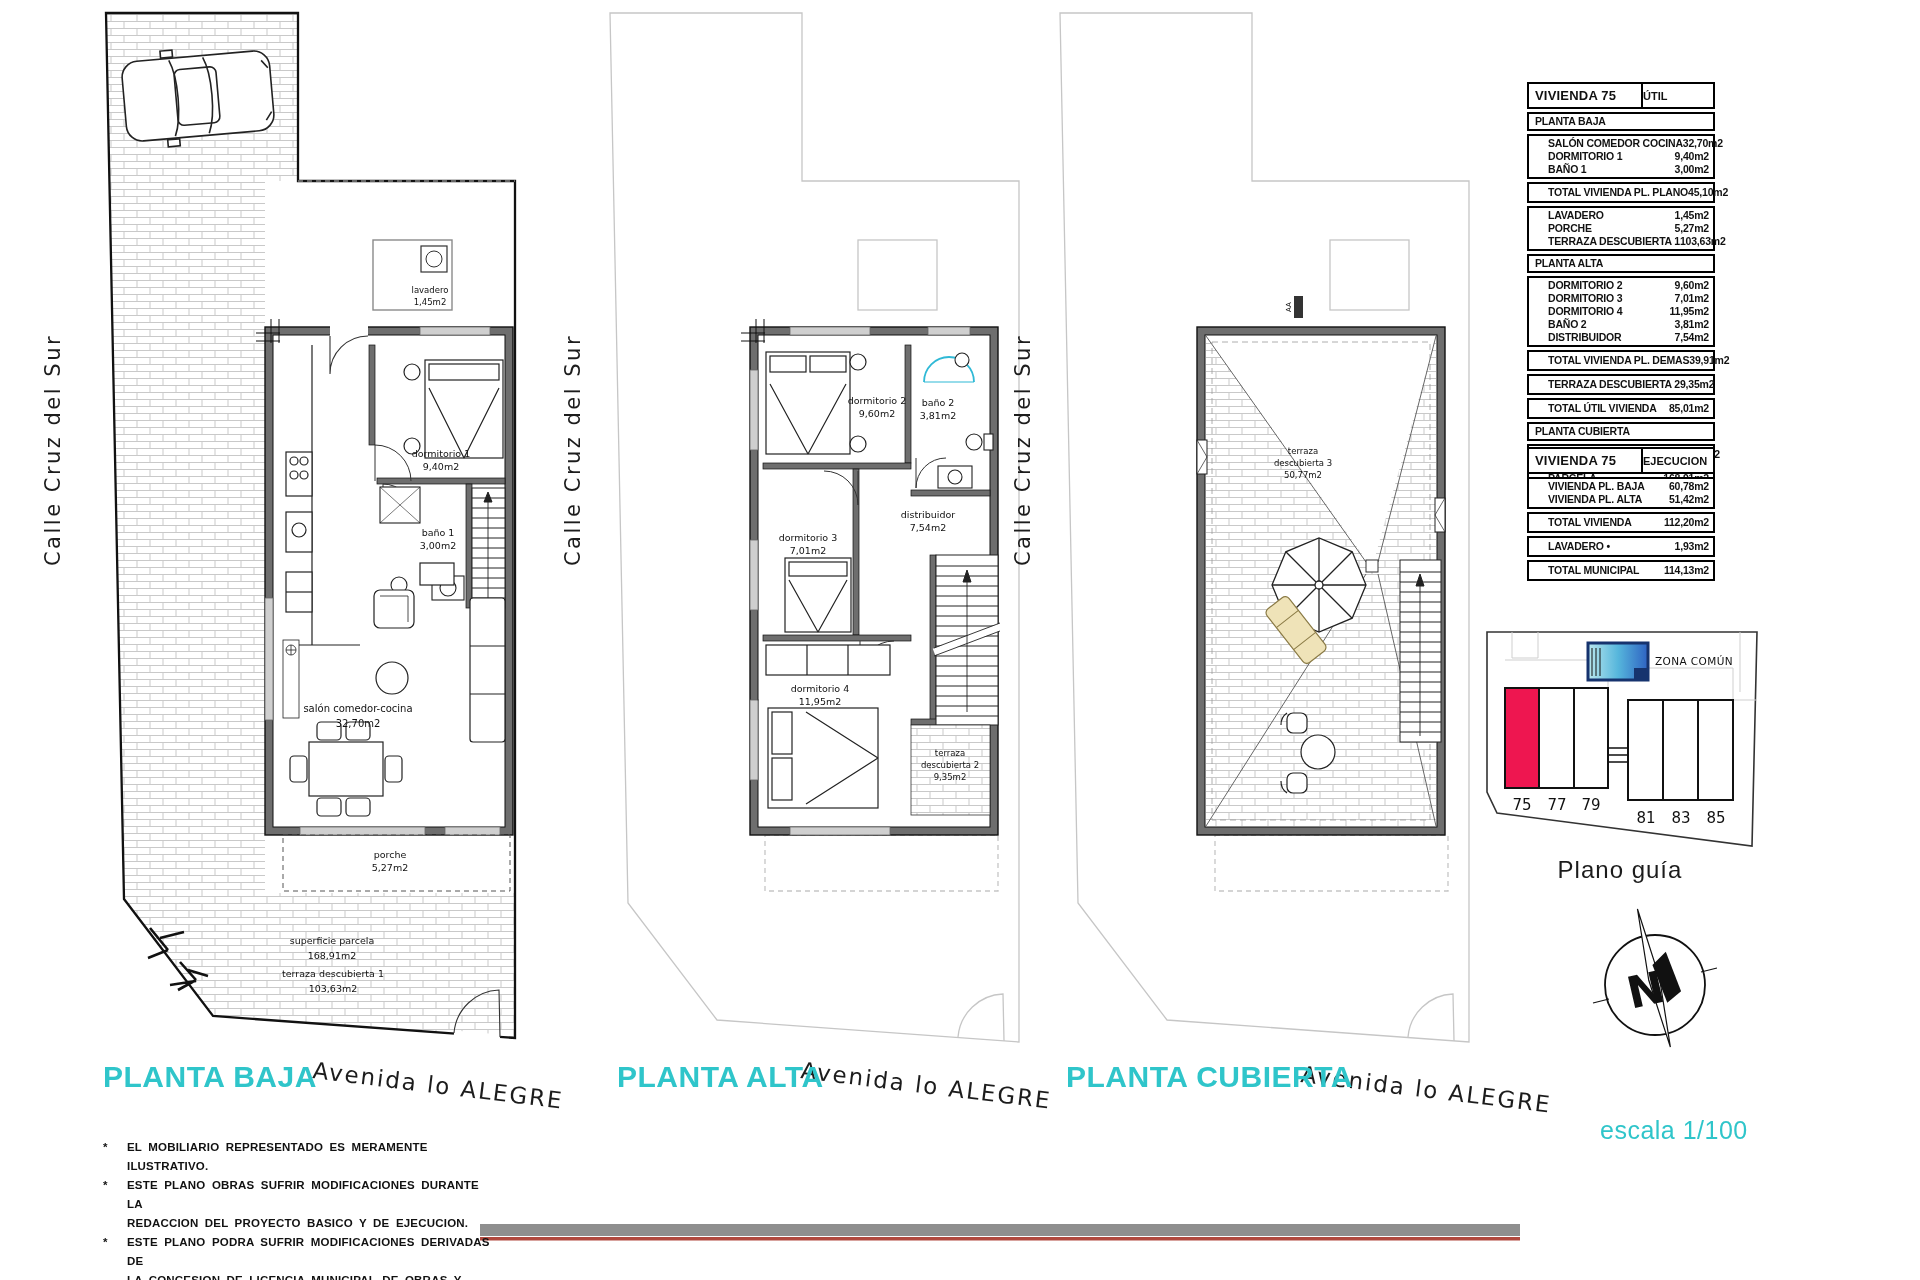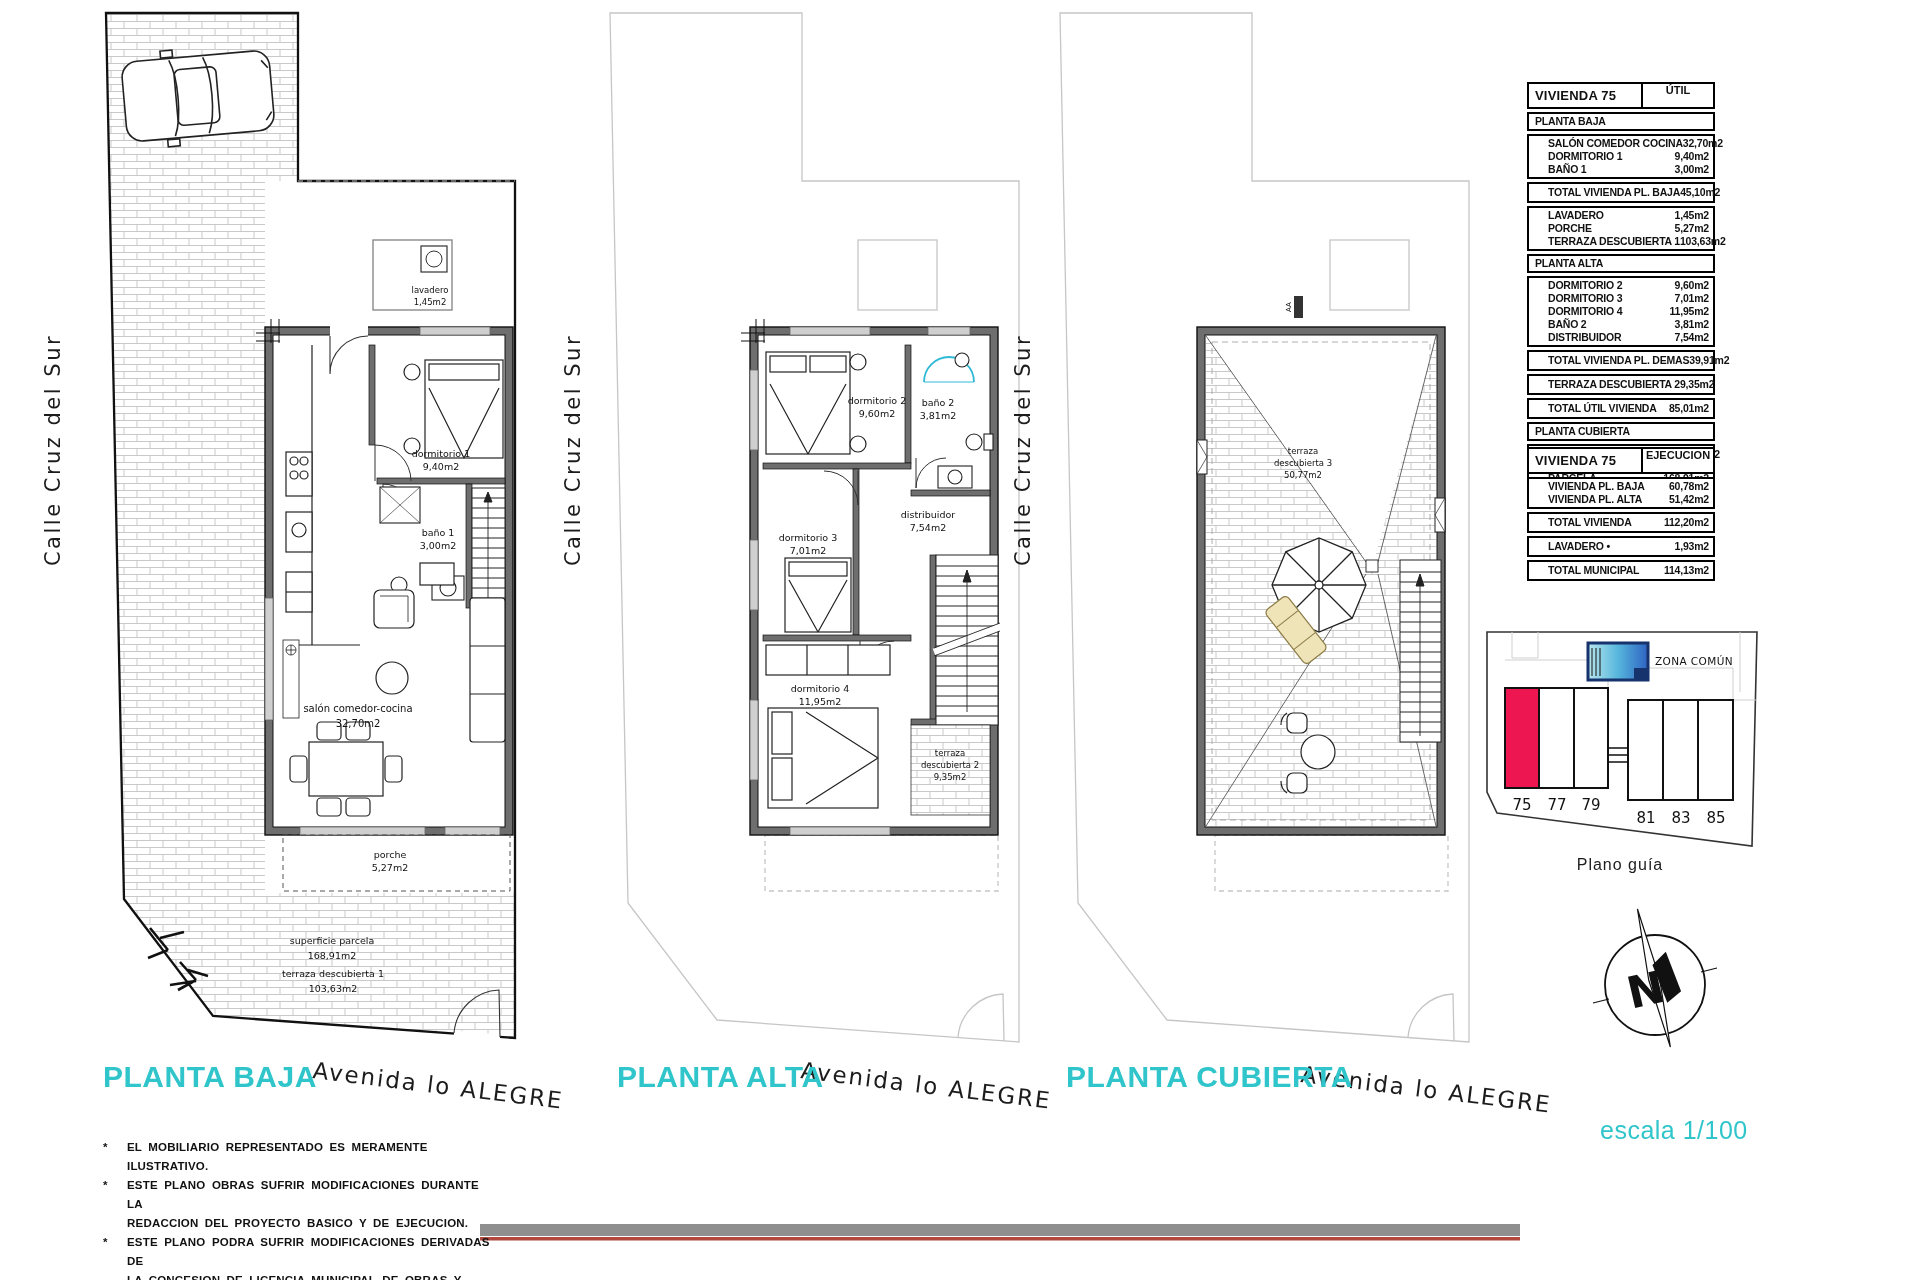--- a/index.html
+++ b/index.html
@@ -11,27 +11,27 @@
   .street{font-size:21px;letter-spacing:2.5px;fill:#1c1c1c}
   .avenida{font-size:23px;letter-spacing:2px;fill:#1c1c1c}
   .plotnum{font-size:15px}
   .zona{font-size:10.5px;letter-spacing:.4px}
   .marker{font-size:7px}
   .compassN{font-size:44px;font-weight:bold}
   .plan-title{position:absolute;font-weight:bold;font-size:30px;letter-spacing:.5px;color:#2fc5ca;white-space:nowrap}
   .escala{position:absolute;left:1600px;top:1116px;width:180px;text-align:left;
           font-size:25px;letter-spacing:.5px;color:#2fc5ca;white-space:nowrap}
   .guide-label{position:absolute;left:1545px;top:856px;width:150px;text-align:center;
-          font-size:16px;letter-spacing:1px;color:#1c1c1c;white-space:nowrap}
+          font-size:24px;letter-spacing:1px;color:#1c1c1c;white-space:nowrap}
   
   .atable{position:absolute;width:188px}
   .ablock{border:2px solid #000;margin-bottom:3px;background:#fff}
   .ahead{display:flex;font-weight:bold}
   .ahead .l{flex:1;padding:4px 2px 4px 6px;font-size:13px;letter-spacing:.2px}
-  .ahead .r{width:70px;border-left:2px solid #000;text-align:center;font-size:11px;}
+  .ahead .r{width:70px;border-left:2px solid #000;font-size:11px;padding-top:6px}
   .sec{font-weight:bold;font-size:10.5px;padding:1px 4px 2px 6px;letter-spacing:-.2px}
   .rows,.total{padding:1px 0}
   .rrow{display:flex;font-weight:bold;font-size:10.5px;line-height:13px;padding:0 4px 0 19px;letter-spacing:-.2px}
   .rrow .n{flex:1;white-space:nowrap}
   .rrow .v{text-align:right;white-space:nowrap}
   .total .rrow{line-height:15px}
   
   .notes{position:absolute;left:100px;top:1138px;width:400px;font-weight:bold;
          font-size:11.5px;line-height:19px;letter-spacing:.2px;word-spacing:3px}
   .note-line{display:flex}
@@ -421,21 +421,21 @@
           <div class="n">DORMITORIO 1</div>
           <div class="v">9,40m2</div>
         </div>
         <div class="rrow">
           <div class="n">BAÑO 1</div>
           <div class="v">3,00m2</div>
         </div>
       </div>
       <div class="ablock total">
         <div class="rrow">
-          <div class="n">TOTAL VIVIENDA PL. BAJA</div>
+          <div class="n">TOTAL VIVIENDA PL. PLANO</div>
           <div class="v">45,10m2</div>
         </div>
       </div>
       <div class="ablock rows">
         <div class="rrow">
           <div class="n">LAVADERO</div>
           <div class="v">1,45m2</div>
         </div>
         <div class="rrow">
           <div class="n">PORCHE</div>

